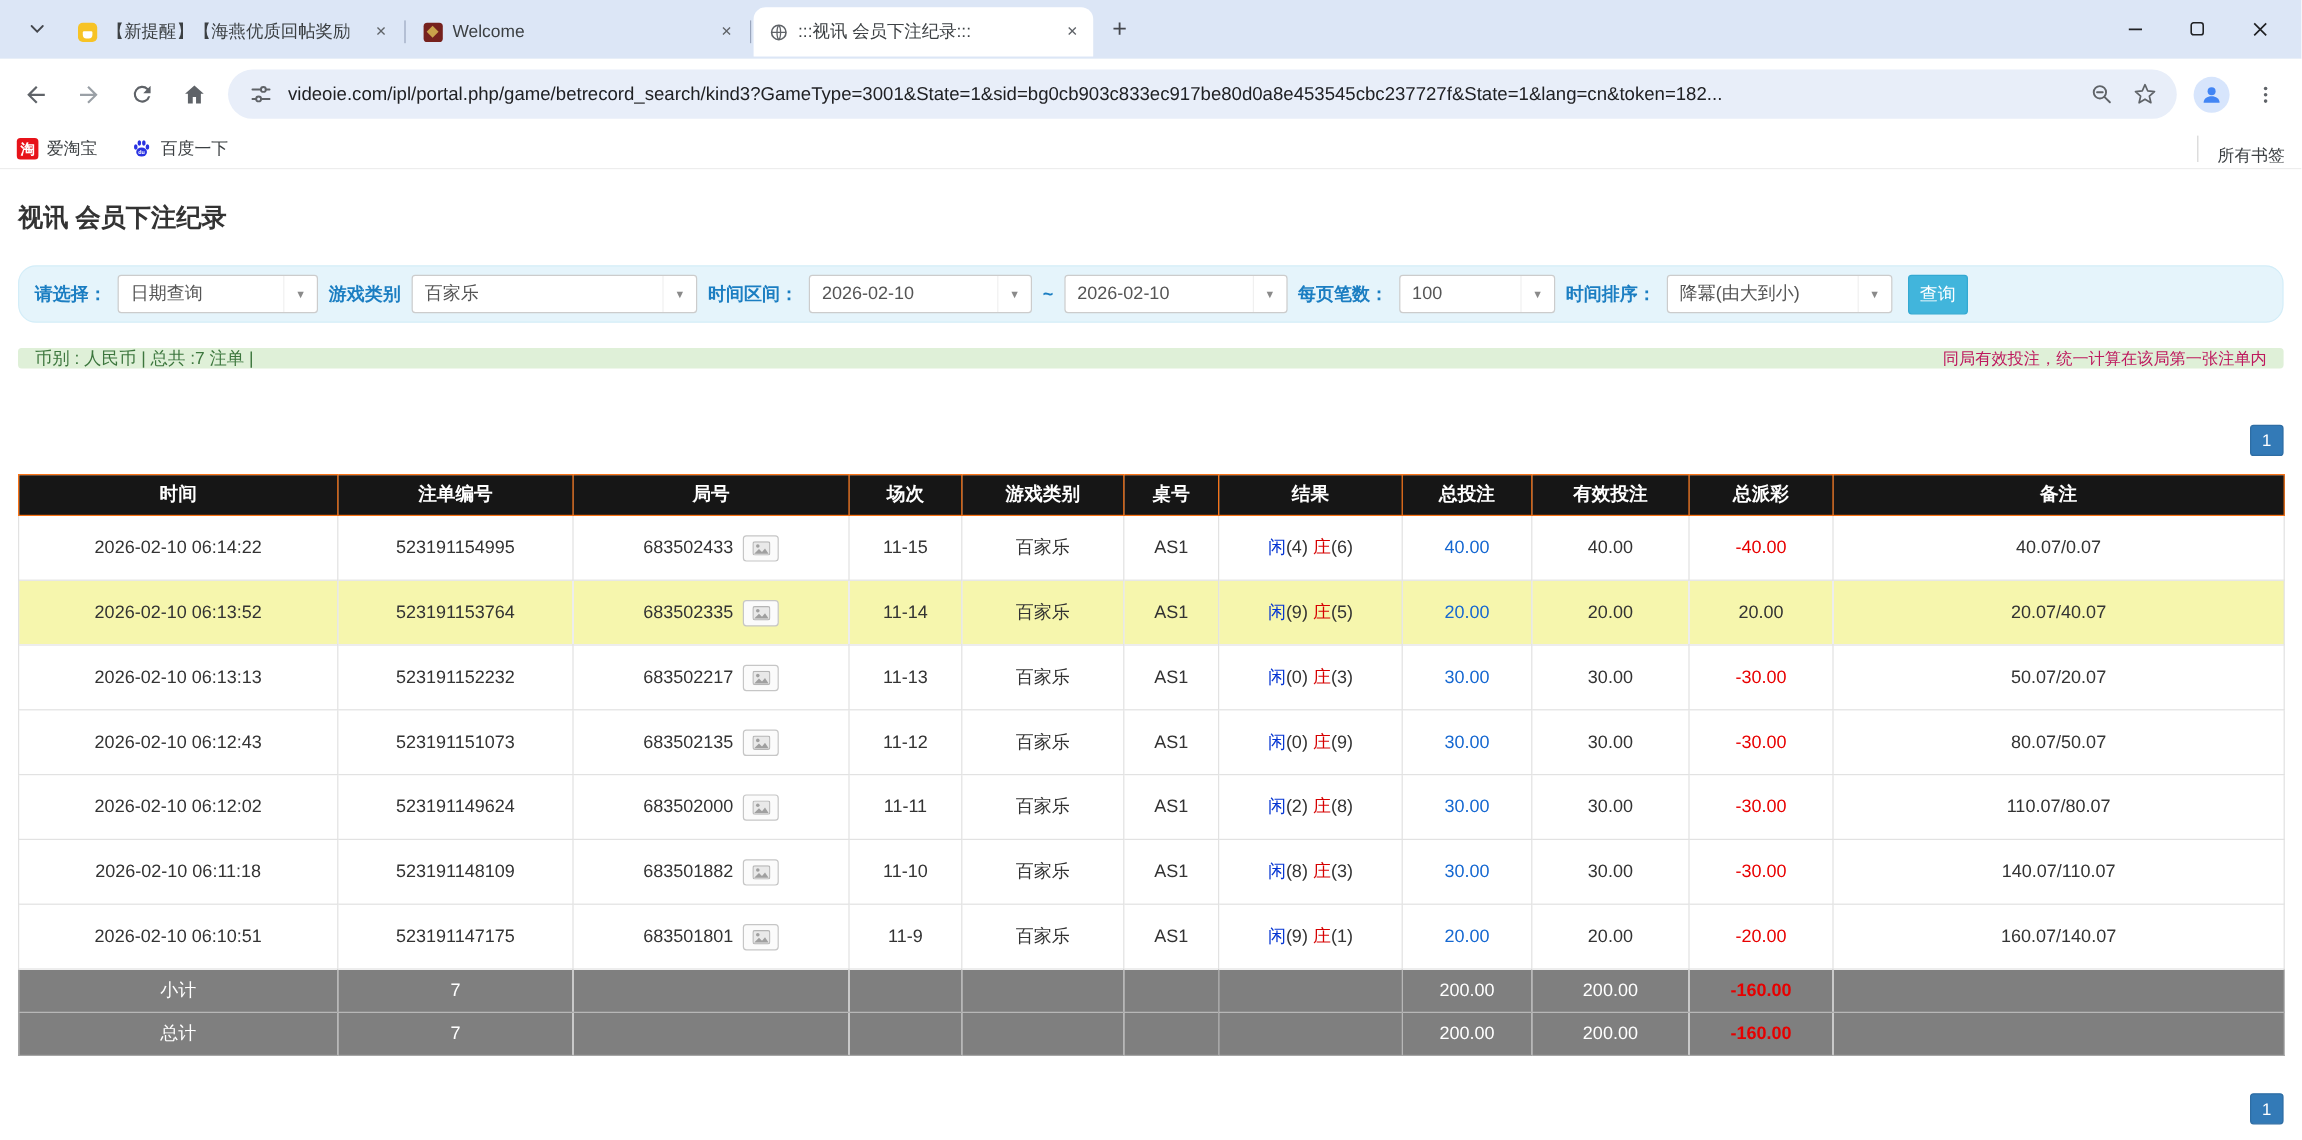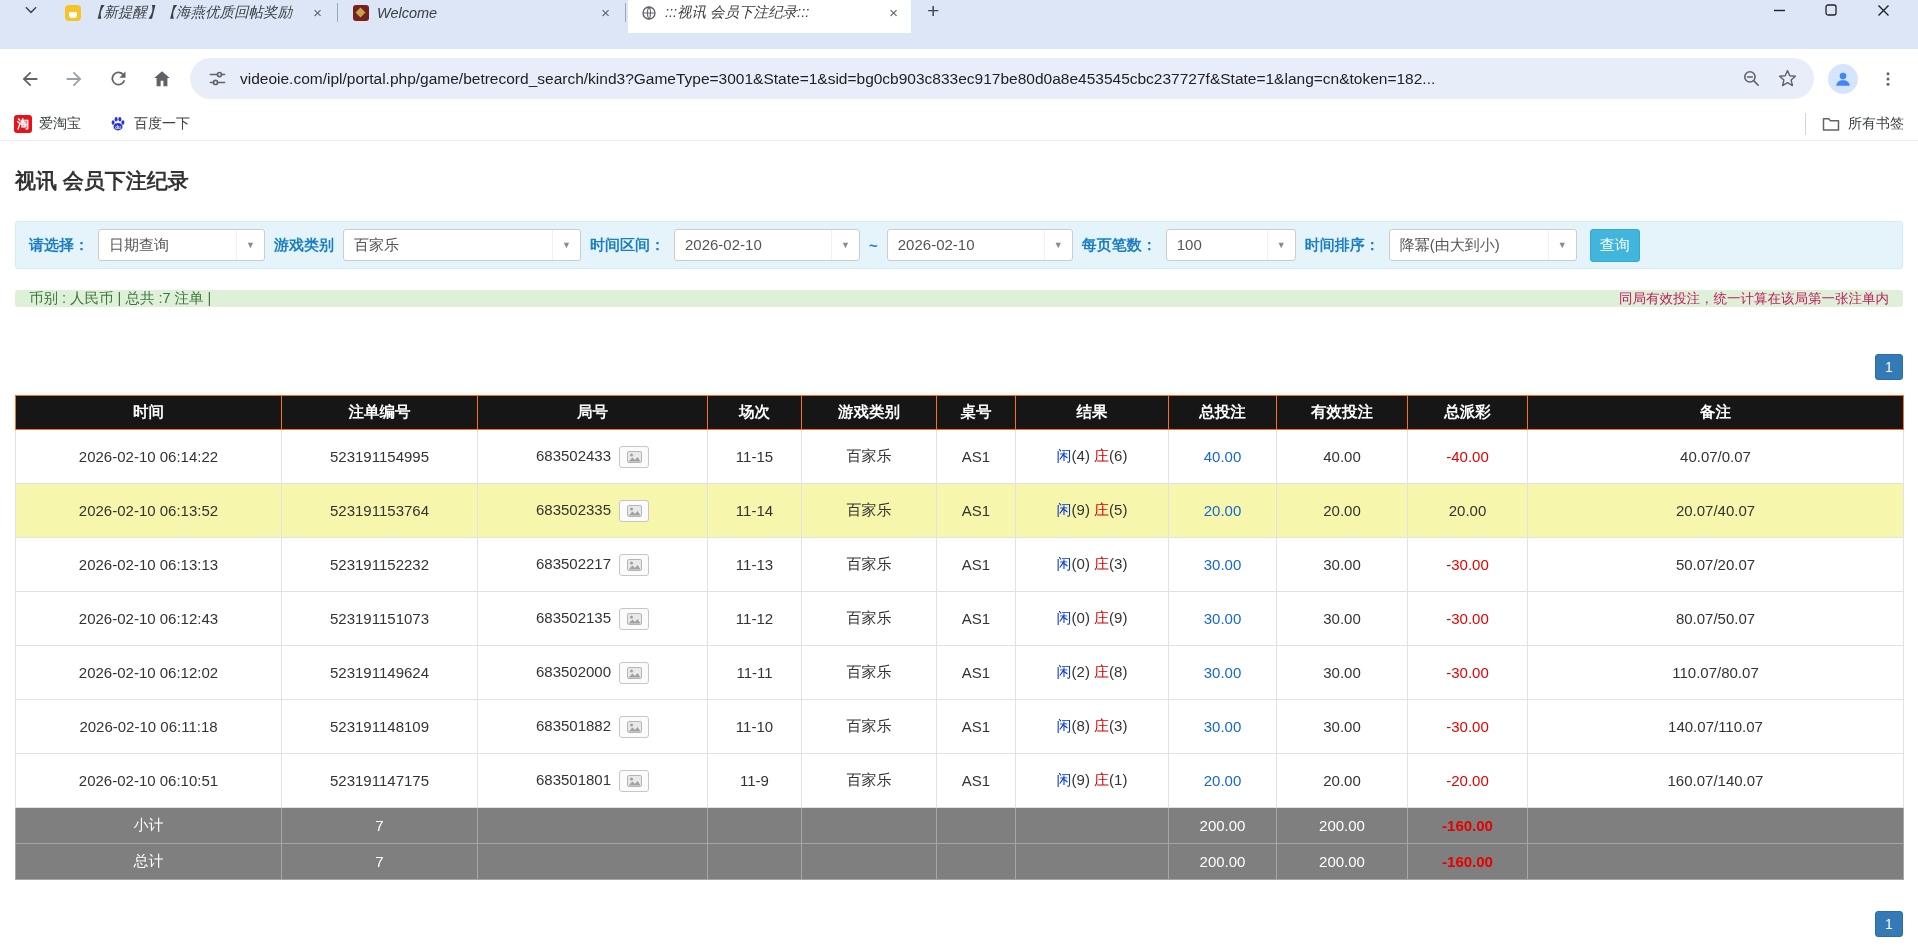--- a/index.html
+++ b/index.html
@@ -1,20 +1,20 @@
 <!DOCTYPE html>
 <html><head>
 <meta charset="utf-8">
 <style>
   * { margin:0; padding:0; box-sizing:border-box; }
   html,body { width:1918px; height:950px; overflow:hidden; background:#fff;
     font-family:"Liberation Sans","DejaVu Sans",sans-serif; }
 
   
-  .tabstrip { height:49px; background:#dce6f6; display:flex; align-items:flex-end; padding:16px 8px;font-style:italic; }
+  .tabstrip { height:49px; background:#dce6f6; display:flex; align-items:flex-end; padding:2px 8px; }
   .tab-search { width:30px; height:30px; margin:0 6px 8px 8px; display:flex; align-items:center; justify-content:center; cursor:pointer; }
   .tab { width:283px; height:41px; border-radius:10px 10px 0 0; display:flex; align-items:center; padding:0 8px 0 12px; gap:8px; font-size:14.5px; color:#3c4043; cursor:pointer; }
   .tab.active { background:#fff;margin-top:36px; }
   .tab .ttl { flex:1; overflow:hidden; white-space:nowrap; }
   .tab .close { width:19px; height:19px; border-radius:50%; display:flex; align-items:center; justify-content:center; color:#5f6368; font-size:15px; flex:none; }
   .tab-sep { width:1px; height:19px; background:#9aa6bd; margin:0 2px 11px 2px; }
   .favicon { width:17px; height:17px; flex:none; display:flex; align-items:center; justify-content:center; }
   .fav-yellow { background:#f7c325; border-radius:4px; width:16px; height:16px; position:relative; }
   .fav-yellow::after { content:""; position:absolute; left:4px; top:7px; width:8px; height:6px; background:#fff; border-radius:1px 1px 3px 3px; }
   .fav-maroon { background:#76211d; border-radius:3px; width:16px; height:16px; position:relative; }
@@ -26,27 +26,27 @@
   .toolbar { height:59px; background:#fff; display:flex; align-items:center; padding:0 10px; gap:4px; }
   .nav-btn { width:40px; height:40px; display:flex; align-items:center; justify-content:center; cursor:pointer; flex:none; }
   .omnibox { flex:1; height:41px; background:#e8eef9; border-radius:21px; display:flex; align-items:center; padding:0 14px; gap:10px; margin:16px 4px; min-width:0; }
   .url-text { flex:1; font-size:15.5px; color:#202124; white-space:nowrap; overflow:hidden; }
   .pill-icon { width:26px; height:26px; display:flex; align-items:center; justify-content:center; cursor:pointer; flex:none; }
   .avatar { width:30px; height:30px; border-radius:50%; background:#d7e5fc; display:flex; align-items:center; justify-content:center; margin:0 6px; cursor:pointer; flex:none; }
 
   .bookmarks { height:33px; background:#fff; border-bottom:1px solid #ededed; display:flex; align-items:center; padding:0 14px; font-size:14px; color:#3c4043; gap:28px; }
   .bm { display:flex; align-items:center; gap:7px; cursor:pointer; }
   .bm-tao { width:18px; height:18px; background:#e7131a; border-radius:3px; color:#fff; font-size:12px; font-weight:bold; display:flex; align-items:center; justify-content:center; }
-  .bm-right { margin-left:auto; display:flex; align-items:center; gap:8px; border-left:1px solid #d5d5d5; padding-left:16px; height:22px; cursor:pointer; }
+  .bm-right { margin-left:auto; display:flex; align-items:center; gap:8px; border-left:1px solid #d5d5d5; padding-left:16px; height:22px; cursor:pointer;flex-direction:column; }
 
   
   .content { padding:0 15px; }
   .page-title { margin-top:26px; font-size:21px; font-weight:600; color:#333; }
 
-  .filter-bar { margin-top:26px; height:48px; background:#e5f4fb; border:1px solid #d3edf8; border-radius:3px; display:flex; align-items:center; padding:0 13px; gap:9px; }
+  .filter-bar { margin-top:26px; height:48px; background:#e5f4fb; border:1px solid #d3edf8; border-radius:15px; display:flex; align-items:center; padding:0 13px; gap:9px; }
   .flabel { color:#1b7ec2; font-weight:bold; font-size:15px; white-space:nowrap; }
   .select { background:#fff; border:1px solid #ccc; border-radius:3px; height:32px; display:flex; align-items:stretch; cursor:pointer; }
   .select .val { padding:0 10px; line-height:30px; font-size:15px; color:#555; flex:1; white-space:nowrap; overflow:hidden; text-align:left; }
   .select .arr { width:28px; display:flex; align-items:center; justify-content:center; color:#8a8a8a; font-size:9px; border-left:1px solid #f0f0f0; }
   .w1{width:167px} .w2{width:238px} .wd{width:186px} .ws{width:130px} .wo{width:188px}
   .tilde { color:#1b7ec2; font-weight:bold; font-size:15px; }
   .search-btn { width:50px; height:33px; background:#41b5dc; border:1px solid #33a9d2; border-radius:3px; color:#fff; font-size:15px; margin-left:4px; cursor:pointer; }
 
   .summary-bar { margin-top:21px; height:17px; background:#dff0d8; border-radius:3px; display:flex; align-items:center; justify-content:space-between; padding:0 14px; font-size:14.5px; color:#3c763d; }
   .notice { color:#be185d; font-size:13.5px; }

